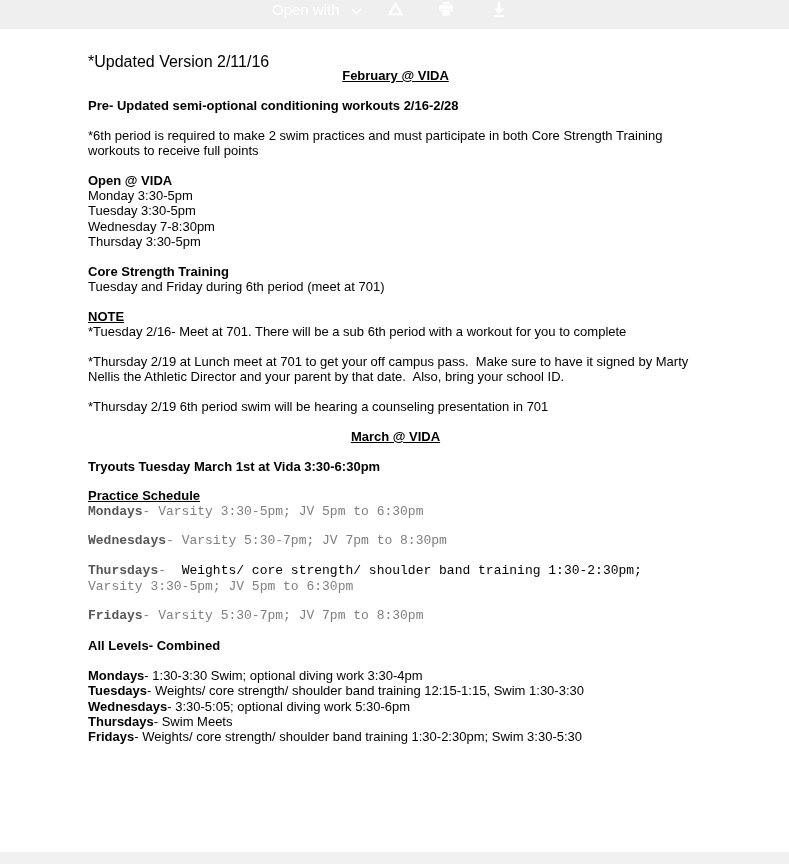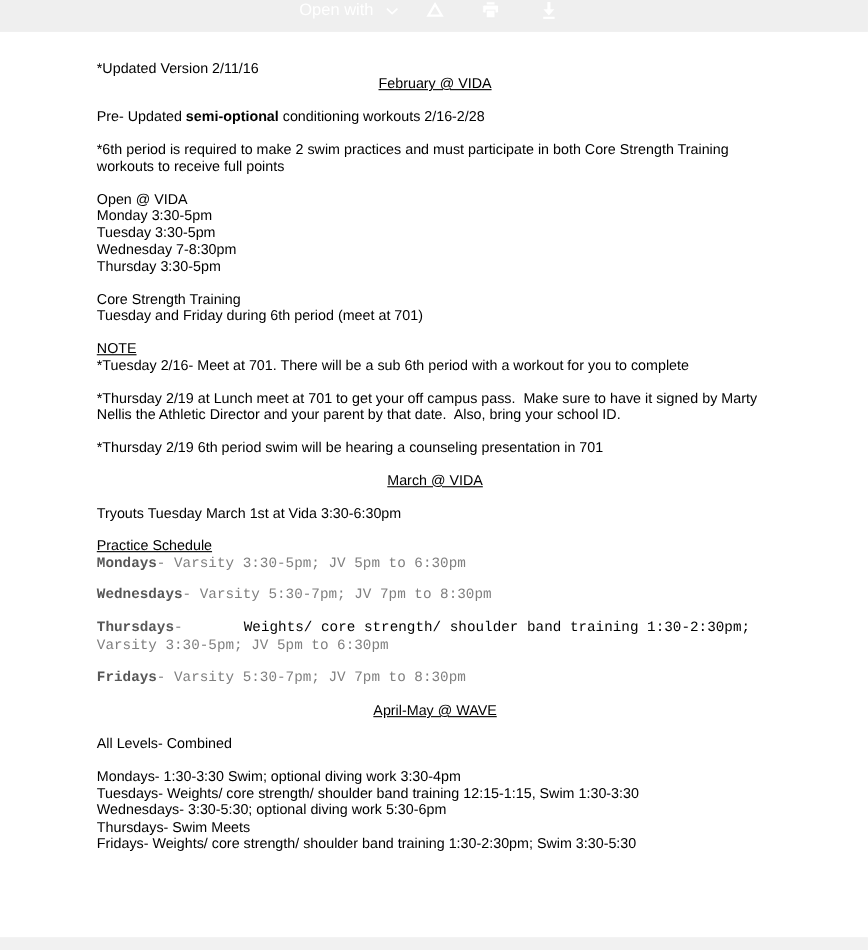--- a/index.html
+++ b/index.html
@@ -26,28 +26,28 @@
   .toolbtn svg { display:block; }
   .tb-drive { left:386px; } .tb-print { left:437px; } .tb-download { left:490px; }
 
   .doc {
     position:absolute; left:0; top:29px; width:789px;
     padding:26px 86px 0 88px;
     font-size:13px; line-height:15.3px; color:var(--text,#000);
   }
   .doc p { white-space:pre-wrap; }
   .blk { margin-top:14.5px; }
-  .small { font-size:13px; line-height:13px; }
-  .b { font-weight:normal; }
+  .small { font-size:16px; line-height:13px; }
+  .b { font-weight:bold; }
   .bi { font-weight:bold; }
   .u { text-decoration:underline; }
   .center { text-align:center; }
   .g { color:var(--gray,#7f7f7f);font-family:Liberation Mono, monospace; }
   .gb { color:var(--gray_bold,#575757); font-weight:bold; }
-  .k { color:var(--text,#000);margin-left:40px; }
+  .k { color:var(--text,#000); }
   .footer-strip {
     position:absolute; left:0; top:852px; width:789px; height:12px;
     background:var(--footer_bg,#f1f1f1);
   }
 </style>
 </head>
 <body>
 
 <div class="toolbar">
   <div class="openwith">
@@ -118,26 +118,25 @@
     <p class="g"><span class="gb">Mondays</span><span class="g">- </span><span>Varsity 3:30-5pm; JV 5pm to 6:30pm</span></p>
   </div>
 
 
   <p class="blk g"><span class="gb">Wednesdays</span><span class="g">- </span><span>Varsity 5:30-7pm; JV 7pm to 8:30pm</span></p>
 
   <p class="blk g"><span class="gb">Thursdays</span><span class="g">-  </span><span class="k">Weights/ core strength/ shoulder band training 1:30-2:30pm;</span><span> Varsity 3:30-5pm; JV 5pm to 6:30pm</span></p>
 
   <p class="blk g"><span class="gb">Fridays</span><span class="g">- </span><span>Varsity 5:30-7pm; JV 7pm to 8:30pm</span></p>
 
-  <p class="blk center"><span class="b u">April-May @ WAVE</span></p>
 
   <p class="blk b">All Levels- Combined</p>
 
   <div class="blk">
     <p><span class="b">Mondays</span><span>- 1:30-3:30 Swim; optional diving work 3:30-4pm</span></p>
     <p><span class="b">Tuesdays</span><span>- Weights/ core strength/ shoulder band training 12:15-1:15, Swim 1:30-3:30</span></p>
-    <p><span class="b">Wednesdays</span><span>- 3:30-5:30; optional diving work 5:30-6pm</span></p>
+    <p><span class="b">Wednesdays</span><span>- 3:30-5:05; optional diving work 5:30-6pm</span></p>
     <p><span class="b">Thursdays</span><span>- Swim Meets</span></p>
     <p><span class="b">Fridays</span><span>- Weights/ core strength/ shoulder band training 1:30-2:30pm; Swim 3:30-5:30</span></p>
   </div>
 </div>
 
 <div class="footer-strip"></div>
 
 </body></html>

